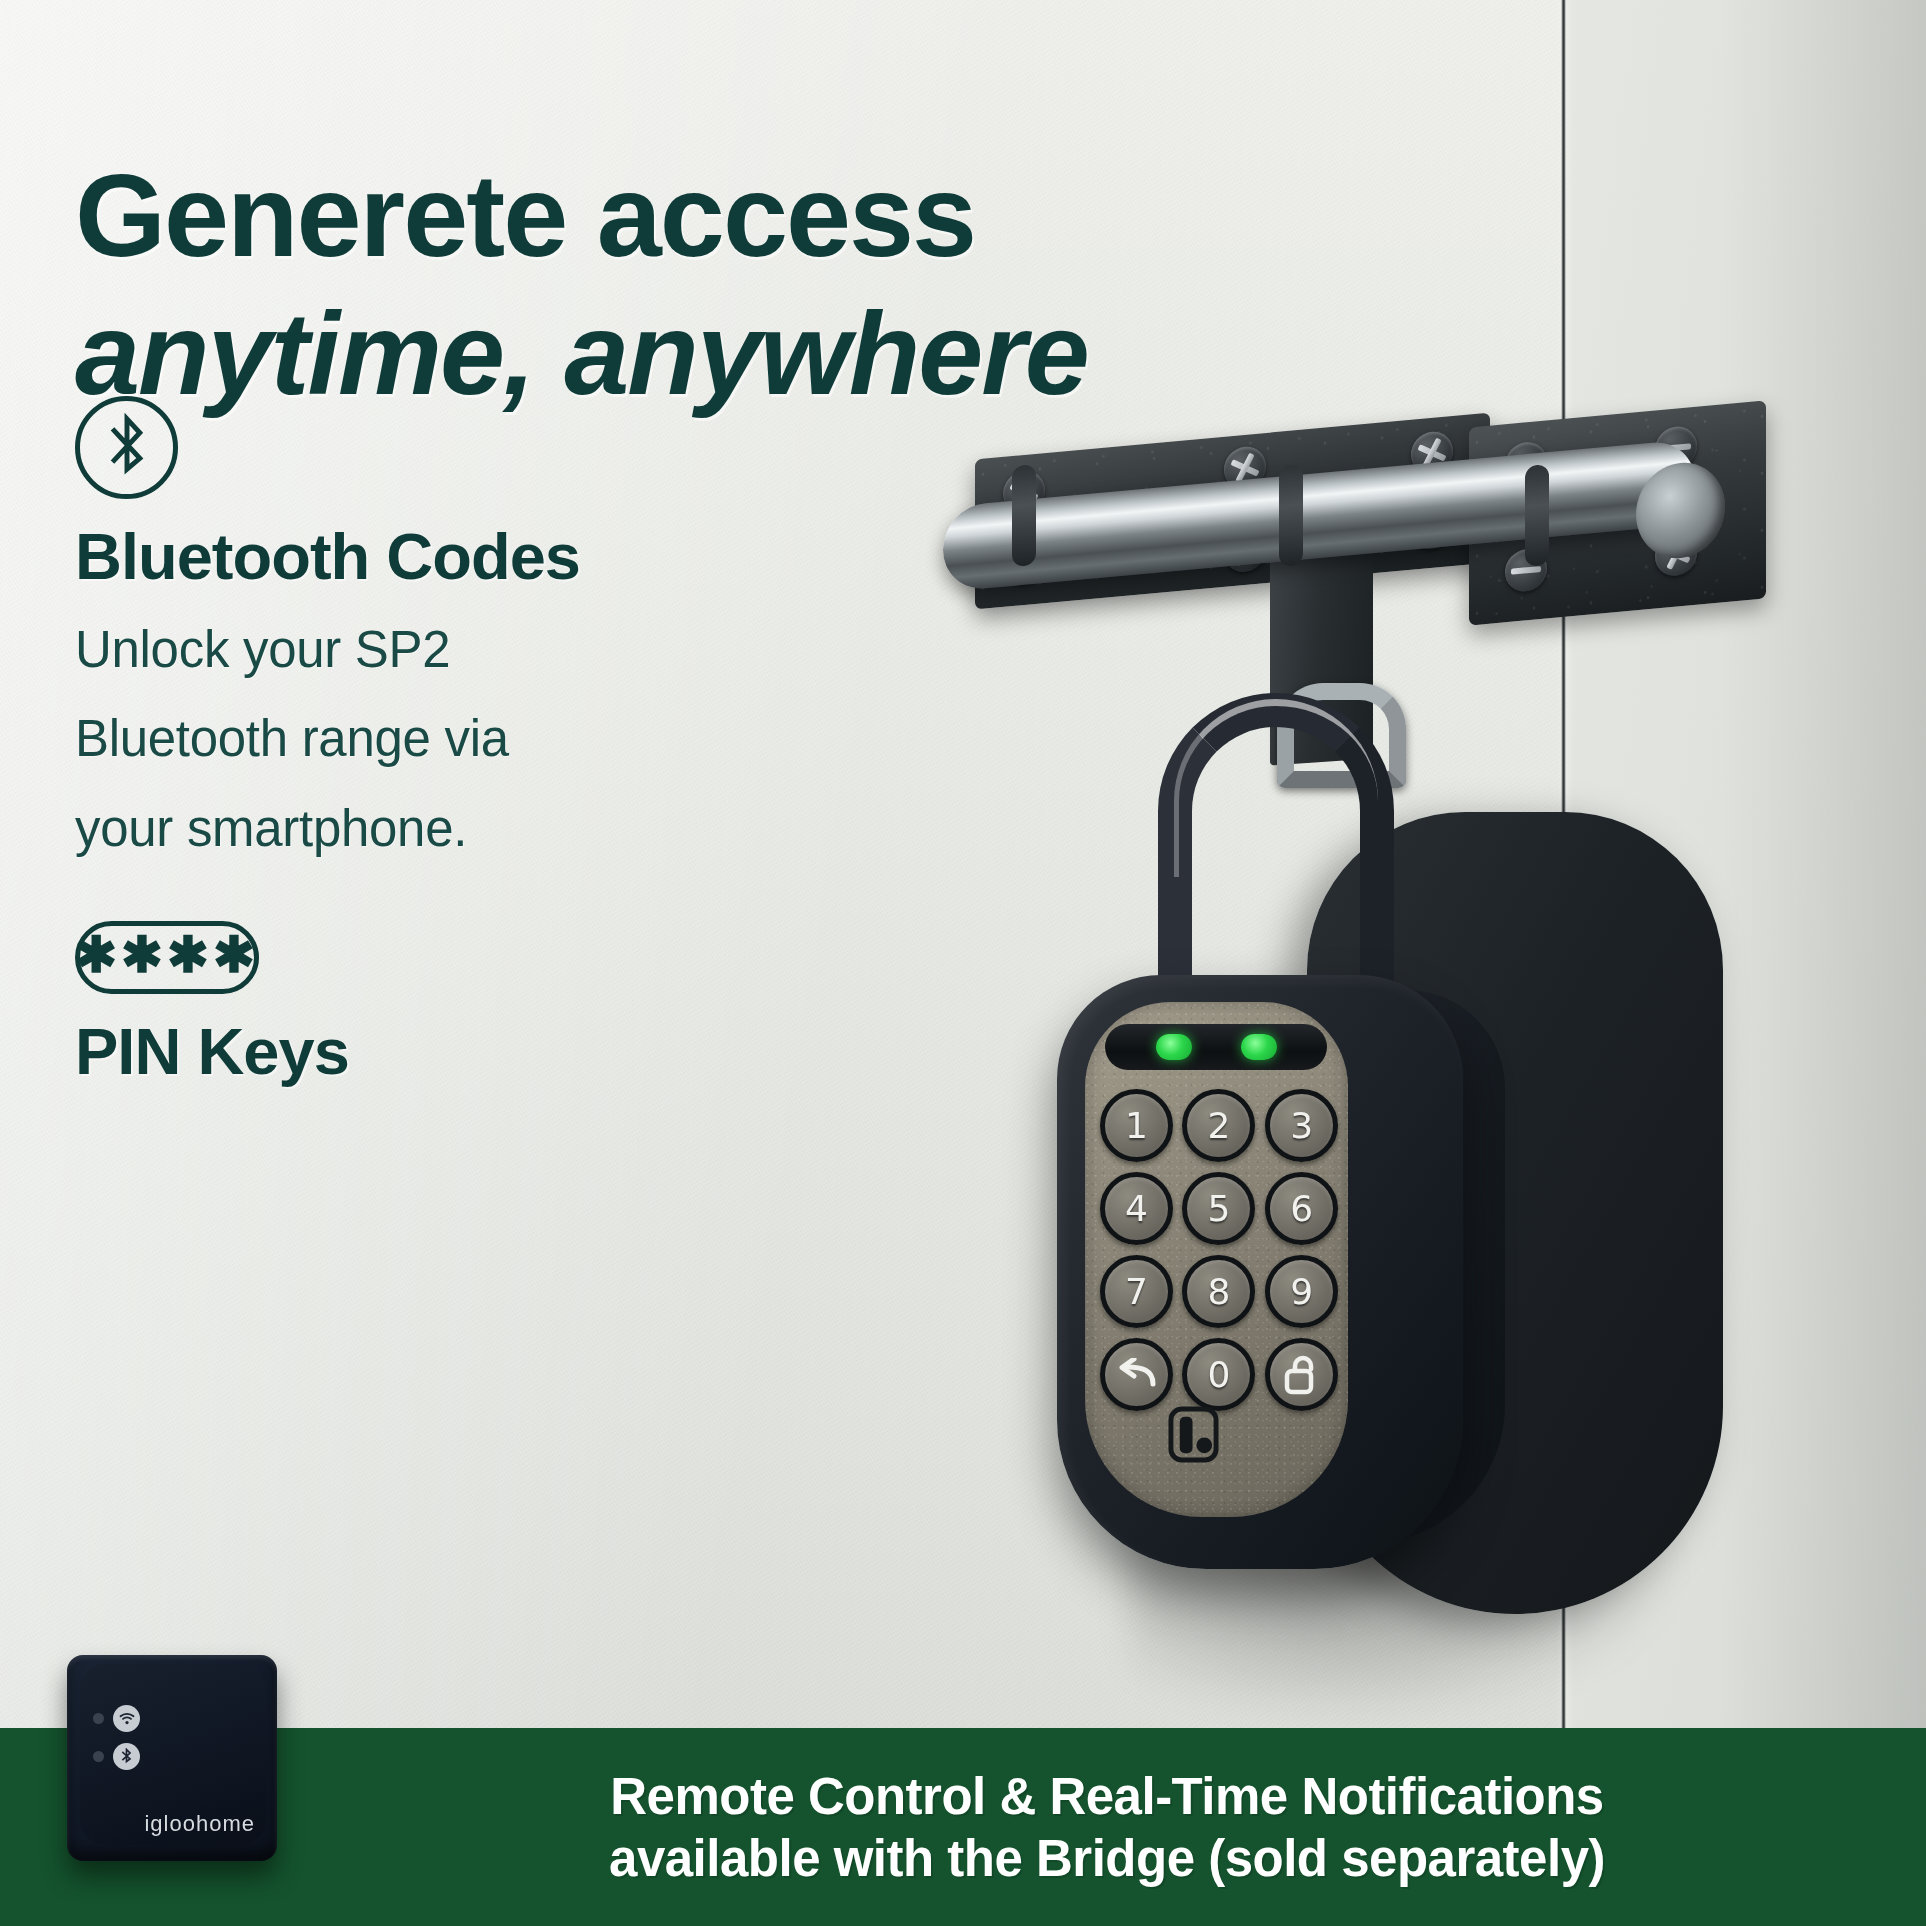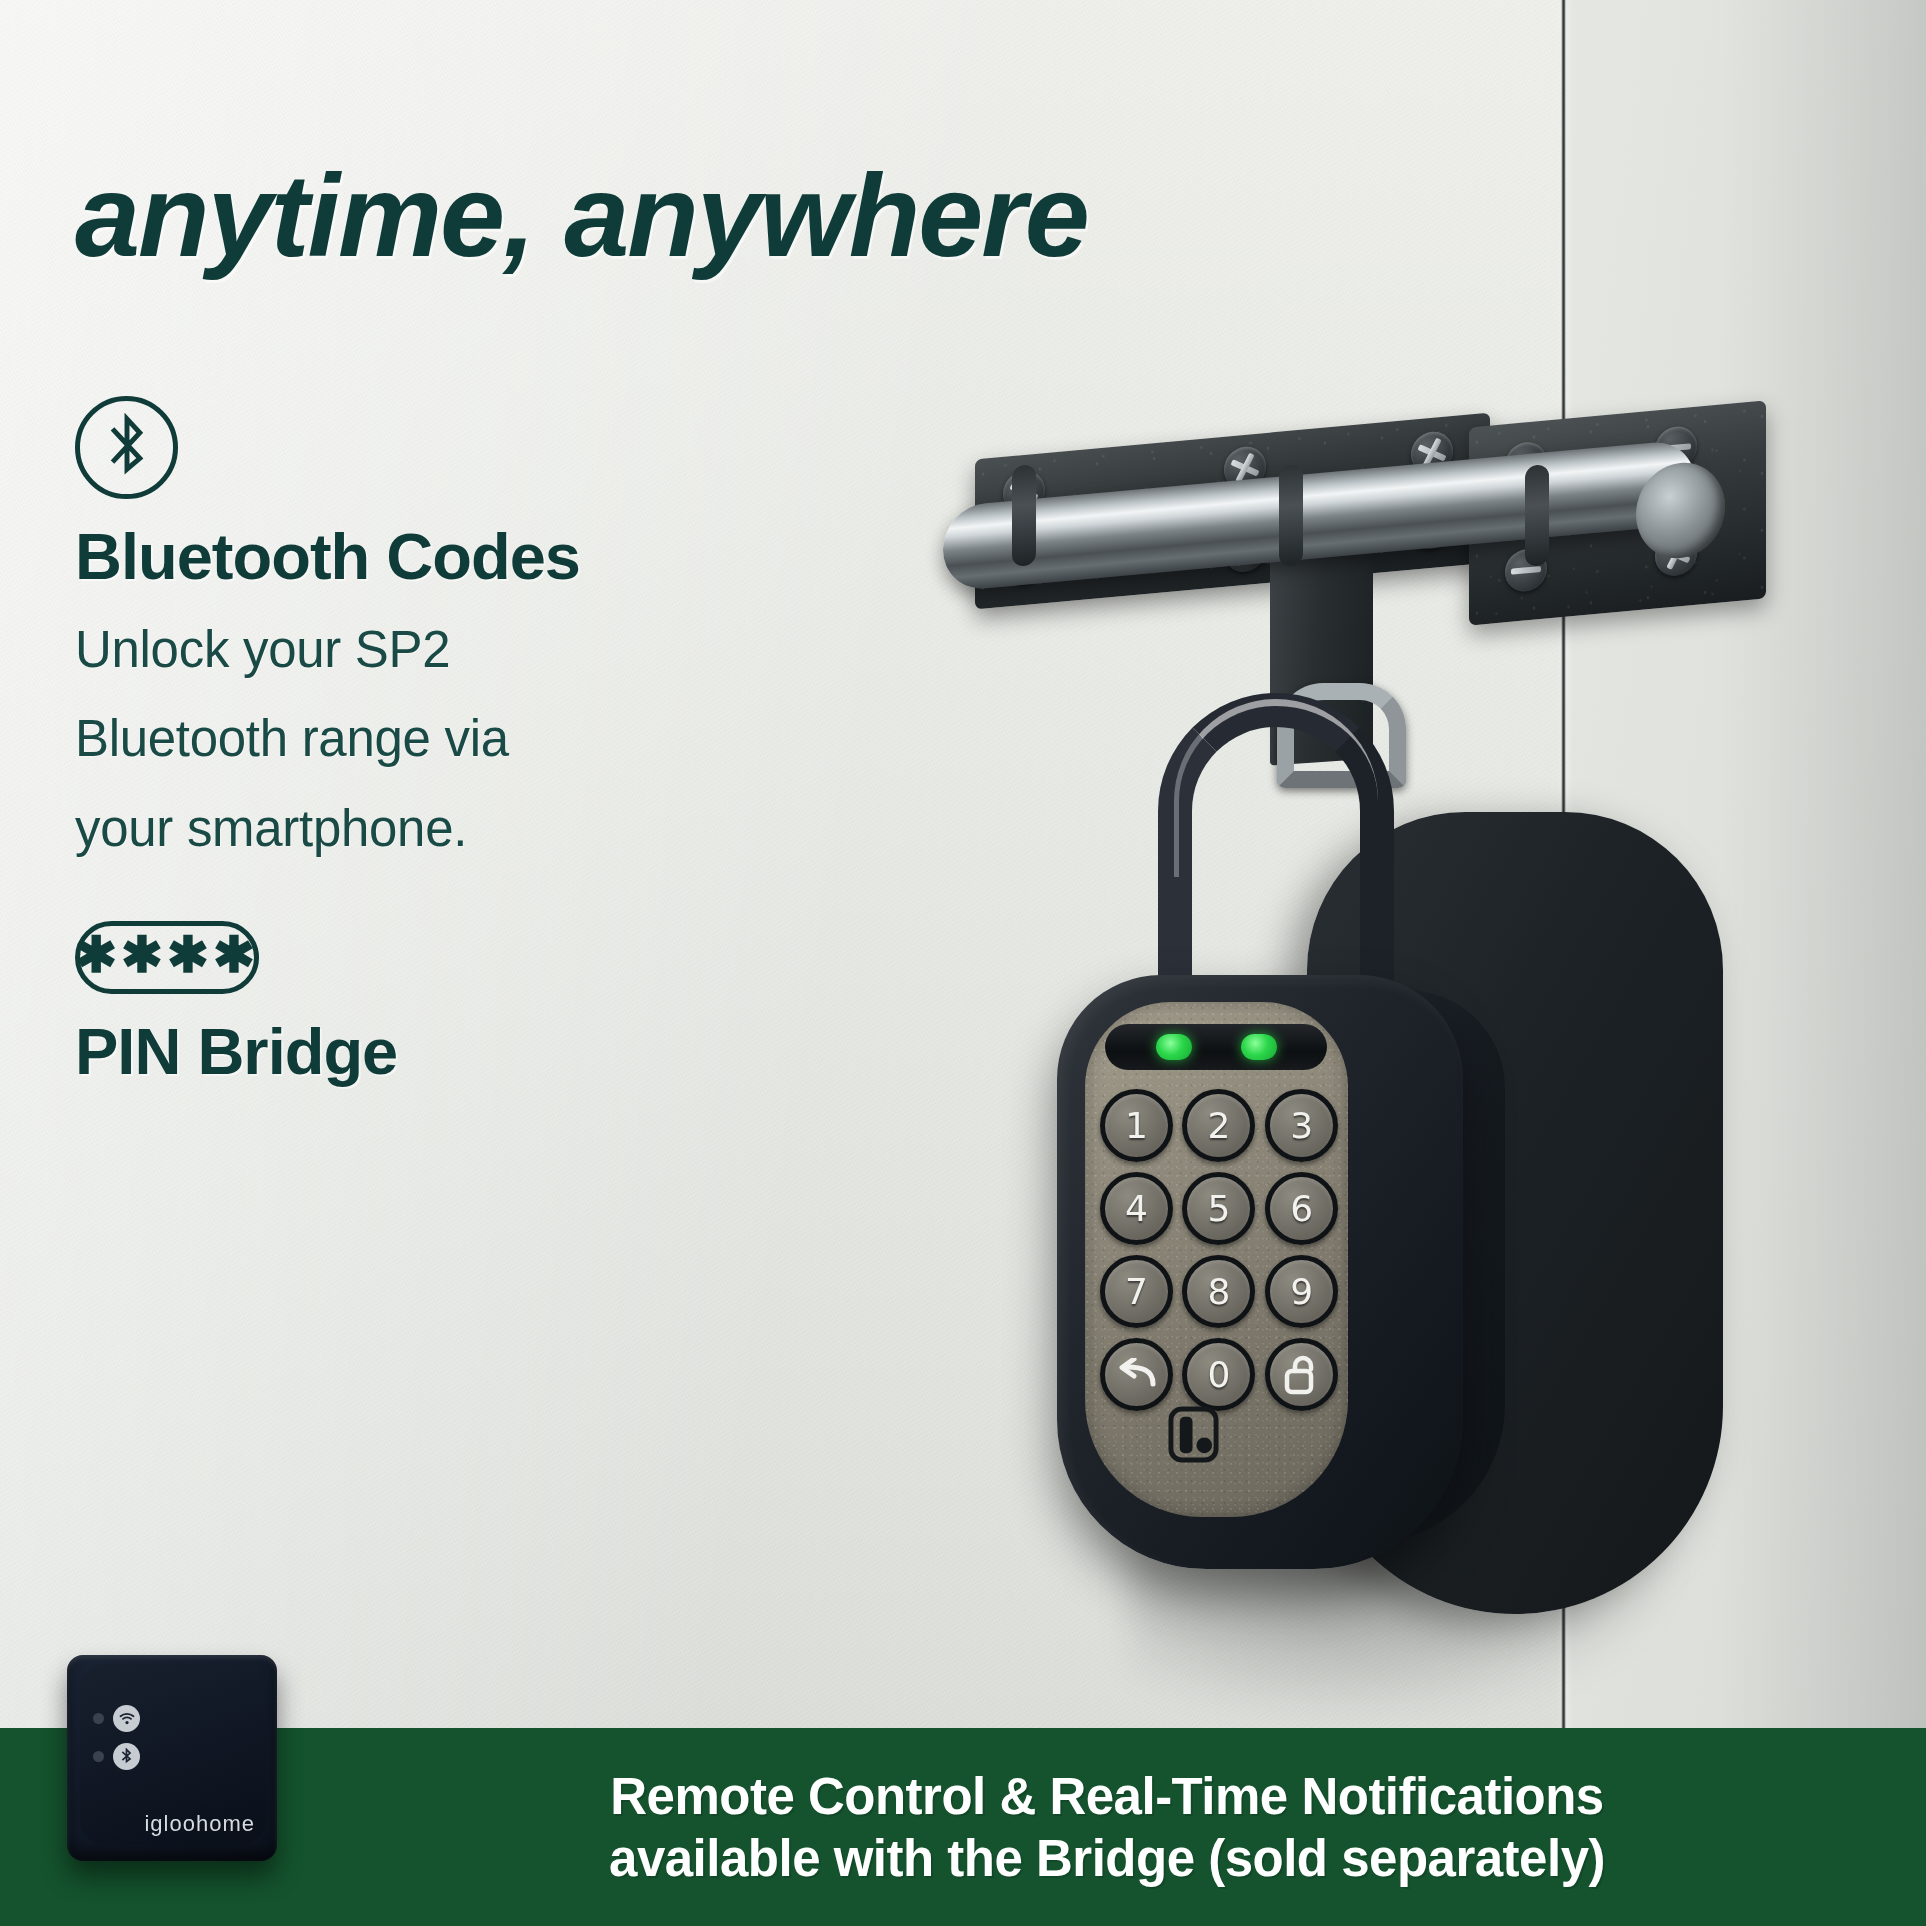--- a/index.html
+++ b/index.html
@@ -322,20 +322,21 @@
 
 <div id="stage">
 
   <div class="door"></div>
   <div class="door-texture"></div>
   <div class="door-panel-right"></div>
   <div class="door-seam"></div>
   <div class="wall-shadow"></div>
 
   <h1 class="headline">
+    <span class="l1">Generete access</span>
     <span class="l2">anytime, anywhere</span>
   </h1>
 
   <div class="feature f-bt">
     <div class="ico-wrap">
       <div class="ico-circle">
         <svg width="46" height="69" viewBox="0 0 46 70" aria-hidden="true">
           <path d="M10 18 L36 46 L23 57 L23 6 L36 20 L10 48" fill="none" stroke="#0f3b38" stroke-width="5" stroke-linecap="square" stroke-linejoin="miter"></path>
         </svg>
       </div>
@@ -347,21 +348,21 @@
       <span>your smartphone.</span>
     </div>
   </div>
 
   <div class="feature f-pin">
     <div class="ico-wrap">
       <div class="ico-pill">
         <div class="pin-stars">✱✱✱✱</div>
       </div>
     </div>
-    <div class="f-title">PIN Bridge</div>
+    <div class="f-title">PIN Keys</div>
   </div>
 
   <div class="hasp plate-left">
     <div class="plate-grain"></div>
     <div class="screw" style="left:28px;top:87px;"></div>
     <div class="screw" style="left:28px;top:16px;"></div>
     <div class="screw" style="left:249px;top:12px;"></div>
     <div class="screw" style="left:436px;top:14px;"></div>
     <div class="screw" style="left:436px;top:89px;"></div>
     <div class="screw" style="left:249px;top:95px;"></div>

